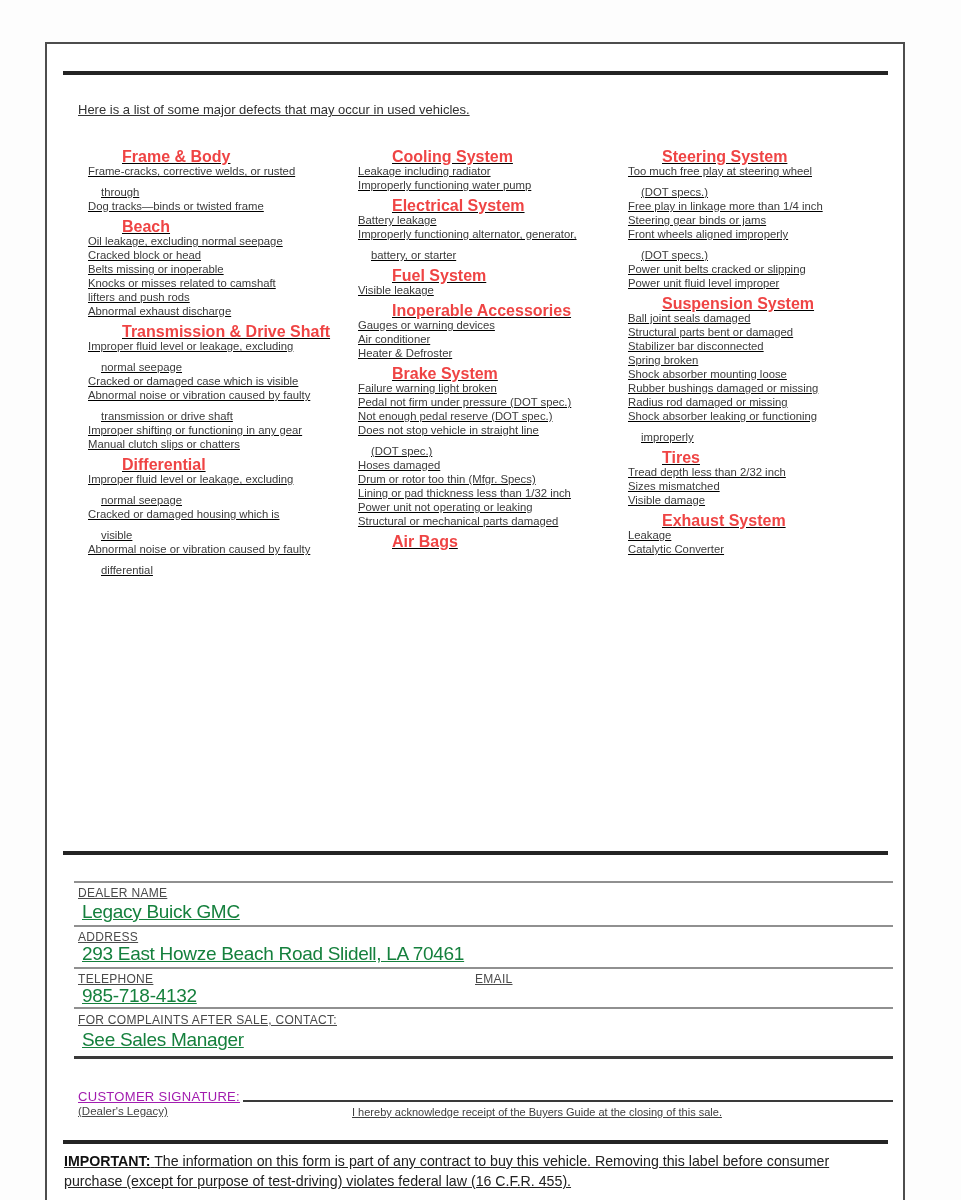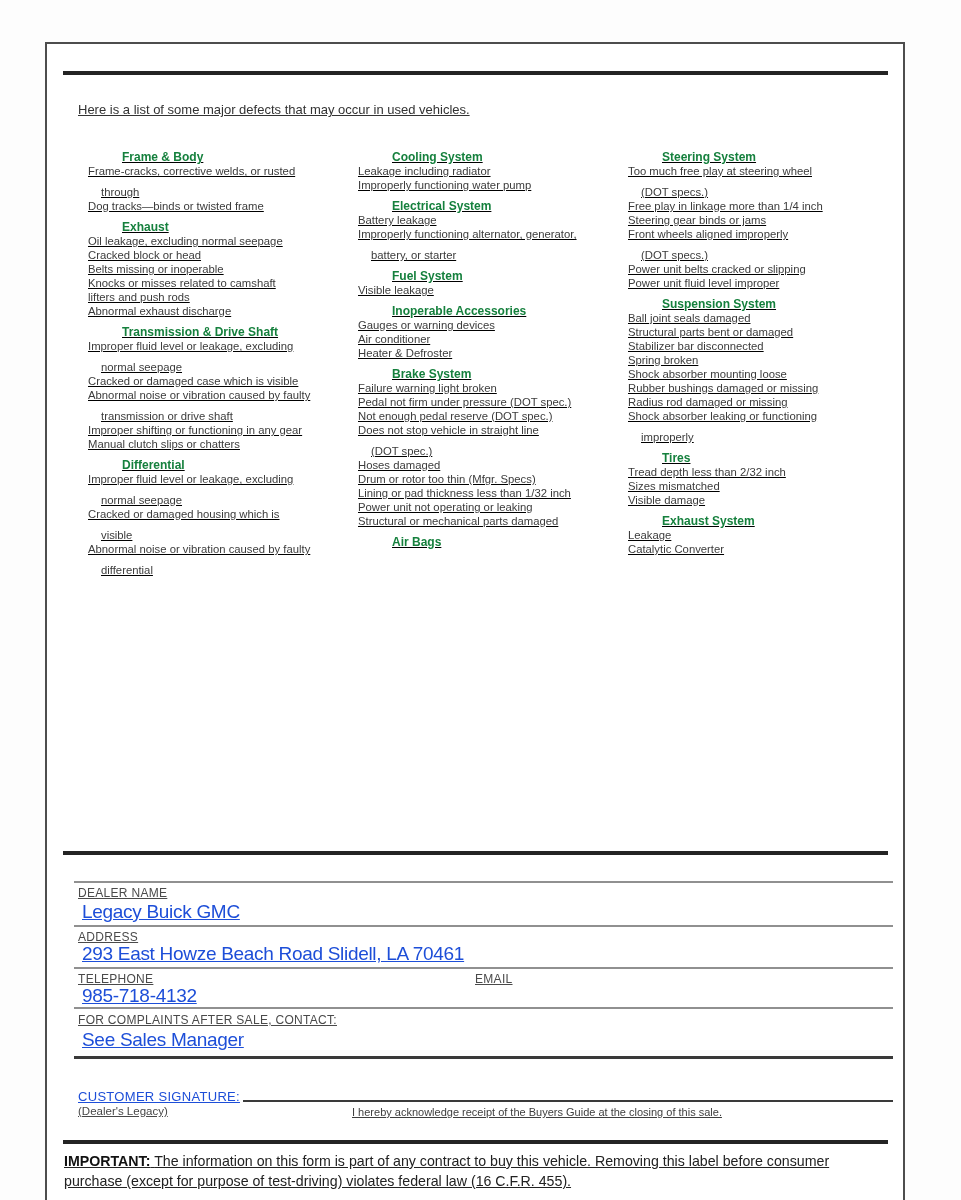--- a/index.html
+++ b/index.html
@@ -16,36 +16,36 @@
   }
   .rule{left:63px;width:825px;height:4px;background:#242424;}
   .rule-top{top:71px;}
   .rule-mid{top:851px;}
   .rule-bottom{top:1140px;}
   .intro{left:78px;top:102px;font-size:13px;color:#333;}
   .defcol{top:150px;}
   .group{margin-top:7px;}
   .group:first-child{margin-top:0;}
   .group-heading{
-    font-size:12px;font-weight:bold;color:#15803d;line-height:14px;padding-left:44px;
+    font-size:16px;font-weight:bold;color:#ef4444;line-height:14px;padding-left:44px;
   }
   .defect-line{
     font-size:11.3px;color:#3b3b3b;line-height:14px;padding-left:10px;
     white-space:nowrap;
   }
   .defect-line.cont{padding-left:23px;margin-top:7px;}
   .fline{left:74px;width:819px;height:1.5px;background:#909090;}
   .fline.heavy{height:2.5px;background:#3a3a3a;}
   .flabel{
     font-size:12px;color:#4a4a4a;letter-spacing:0.3px;
   }
   .fvalue{
-    font-size:19px;color:#1d4ed8;letter-spacing:-0.3px;
-  }
-  .sig-label{font-size:13px;color:#1d4ed8;letter-spacing:0.3px;}
+    font-size:19px;color:#15803d;letter-spacing:-0.3px;
+  }
+  .sig-label{font-size:13px;color:#a21caf;letter-spacing:0.3px;}
   .sig-line{left:243px;top:1100px;width:650px;height:1.5px;background:#3a3a3a;}
   .sig-sub{font-size:11.5px;color:#474747;}
   .sig-ack{font-size:11px;color:#3e3e3e;}
   .important{
     left:64px;top:1151px;width:780px;
     font-size:14.2px;line-height:20px;color:#222;
   }
   .important b{color:#111;}
 </style>
 </head>
@@ -58,21 +58,21 @@
 <div class="abs intro">Here is a list of some major defects that may occur in used vehicles.</div>
 
 <div class="abs defcol" style="left:78px;width:256px">
     <div class="group">
       <div class="group-heading">Frame &amp; Body</div>
       <div class="defect-line">Frame-cracks, corrective welds, or rusted</div>
       <div class="defect-line cont">through</div>
       <div class="defect-line">Dog tracks—binds or twisted frame</div>
     </div>
     <div class="group">
-      <div class="group-heading">Exhaust</div>
+      <div class="group-heading">Beach</div>
       <div class="defect-line">Oil leakage, excluding normal seepage</div>
       <div class="defect-line">Cracked block or head</div>
       <div class="defect-line">Belts missing or inoperable</div>
       <div class="defect-line">Knocks or misses related to camshaft</div>
       <div class="defect-line">lifters and push rods</div>
       <div class="defect-line">Abnormal exhaust discharge</div>
     </div>
     <div class="group">
       <div class="group-heading">Transmission &amp; Drive Shaft</div>
       <div class="defect-line">Improper fluid level or leakage, excluding</div>

